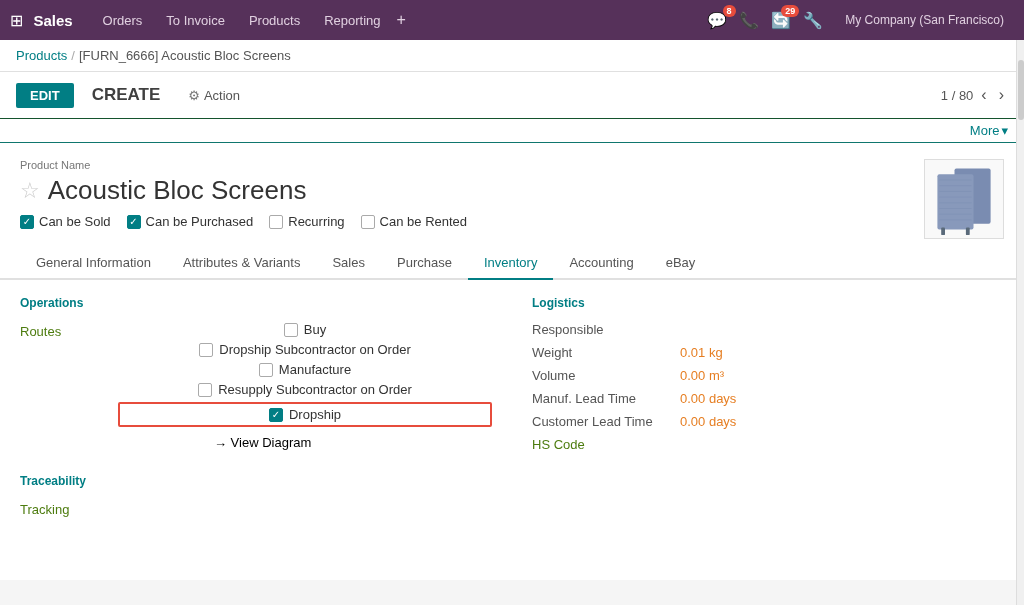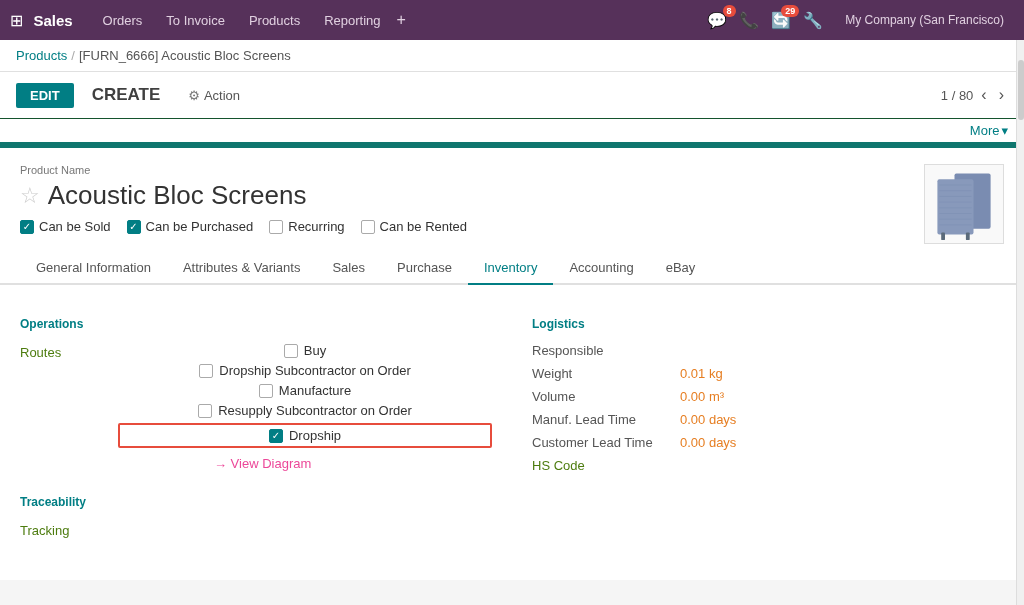--- a/index.html
+++ b/index.html
@@ -89,21 +89,21 @@
     .toolbar-nav { display: flex; align-items: center; gap: 4px; color: #555; font-size: 13px; }
     .toolbar-nav-btn { background: none; border: none; cursor: pointer; color: #555; font-size: 16px; padding: 2px 4px; }
 
     
     .more-bar {
       background: #fff;
       padding: 4px 16px;
       display: flex;
       justify-content: flex-end;
       align-items: center;
-      border-bottom: 6px solid #0f766e;
+      border-bottom: 1px solid #0f766e;
     }
     .more-btn { color: #017e84; font-size: 13px; cursor: pointer; display: flex; align-items: center; gap: 2px; }
 
     
     .main-content {
       background: #fff;
       margin: 0;
       padding: 0;
       overflow-y: auto;
       height: calc(605px - 40px - 36px - 40px - 28px);
@@ -164,21 +164,21 @@
       white-space: nowrap;
     }
     .tab-item.active {
       color: #017e84;
       border-bottom: 2px solid #017e84;
       font-weight: 500;
     }
 
     
     .tab-content {
-      padding: 32px 20px;
+      padding: 16px 20px;
       background: #fff;
     }
 
     
     .two-col {
       display: flex;
       gap: 40px;
     }
     .col-left { flex: 1; }
     .col-right { flex: 1; }
@@ -213,21 +213,21 @@
     
     .route-item.highlighted {
       border: 2px solid #e74c3c;
       padding: 3px 6px;
       border-radius: 2px;
       display: inline-flex;
     }
 
     
     .view-diagram {
-      color: #ec4899;
+      color: #000000;
       font-size: 13px;
       cursor: pointer;
       margin-top: 8px;
       margin-left: 96px;
       display: flex;
       align-items: center;
       gap: 4px;
     }
 
     

